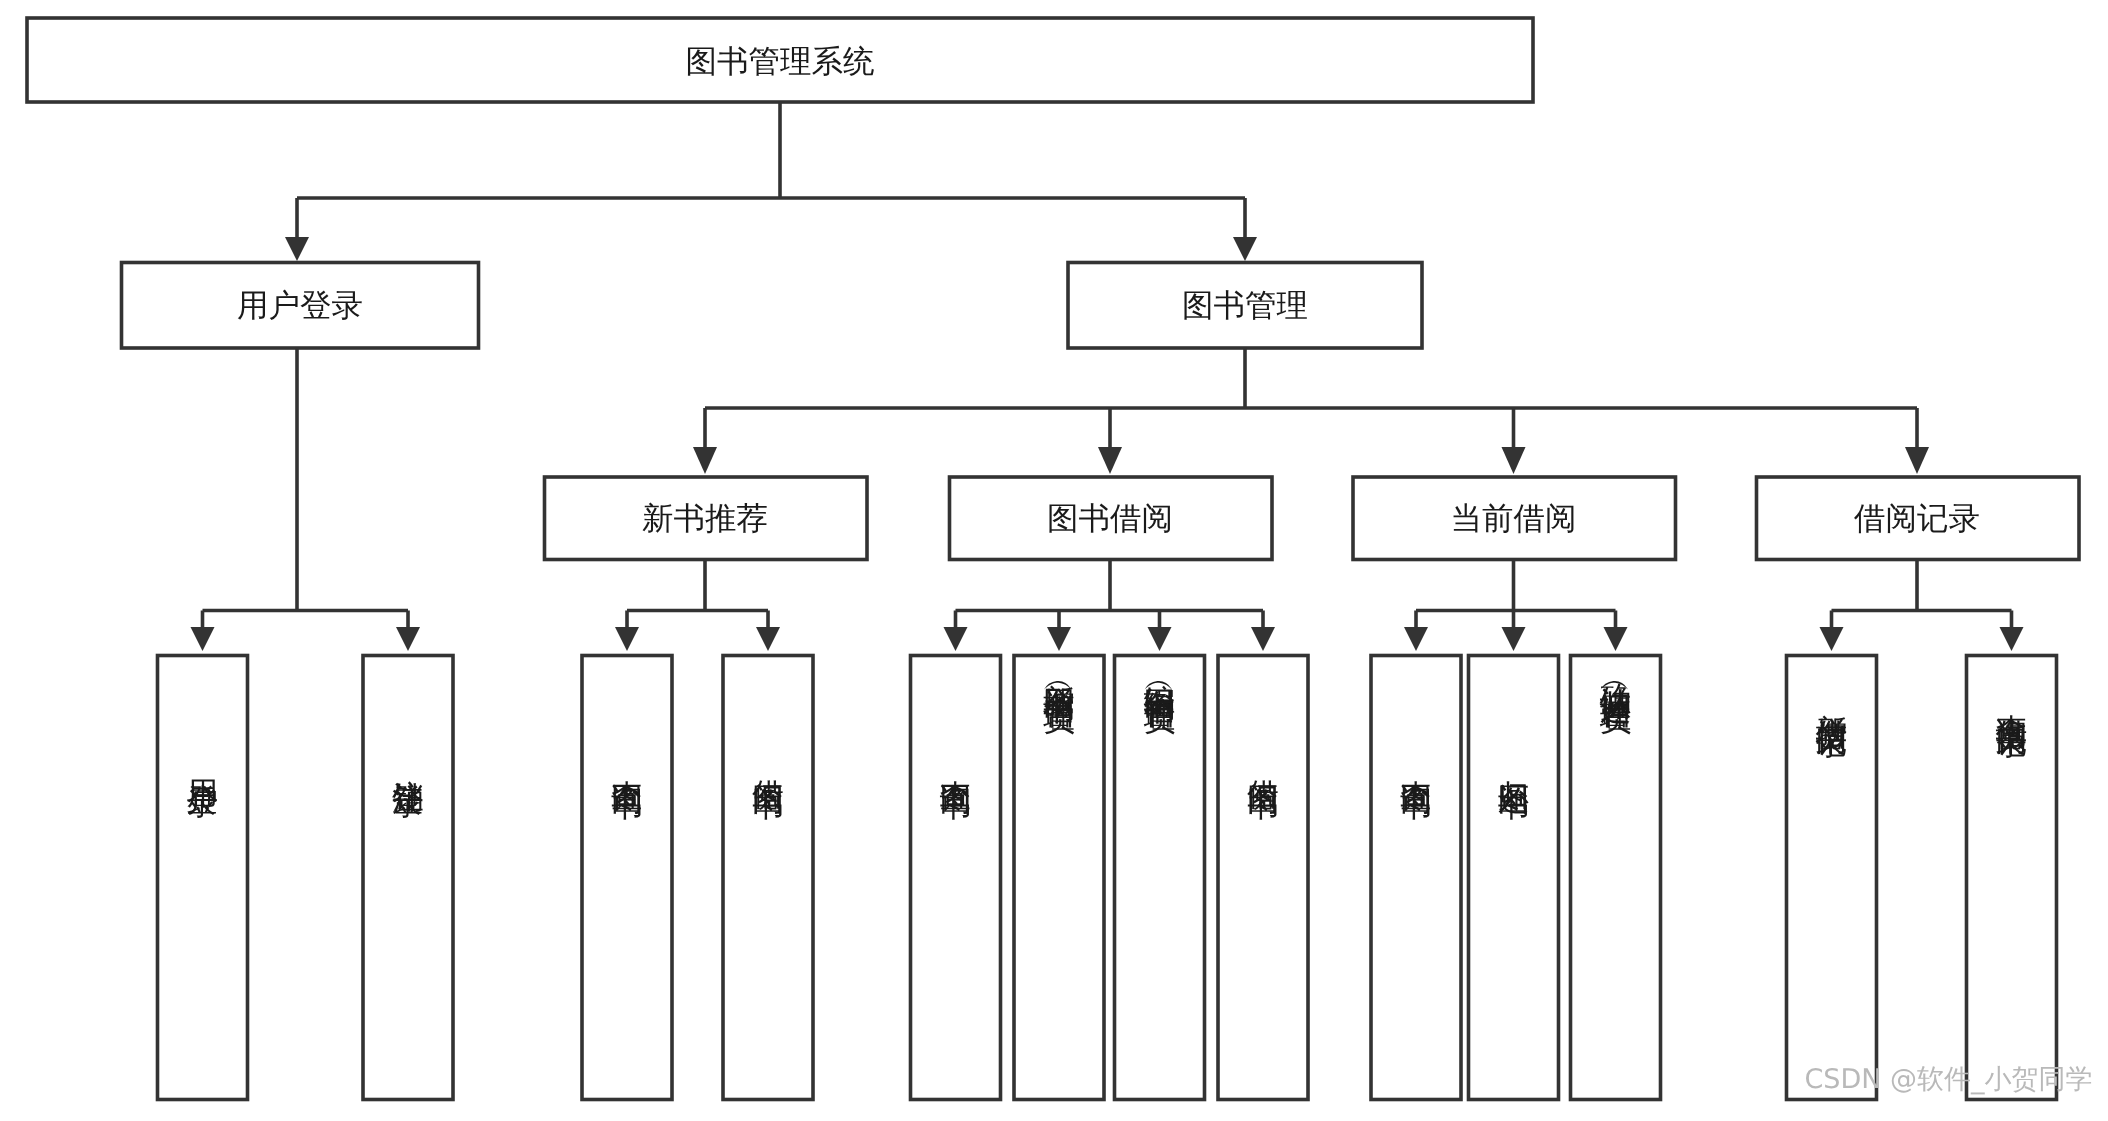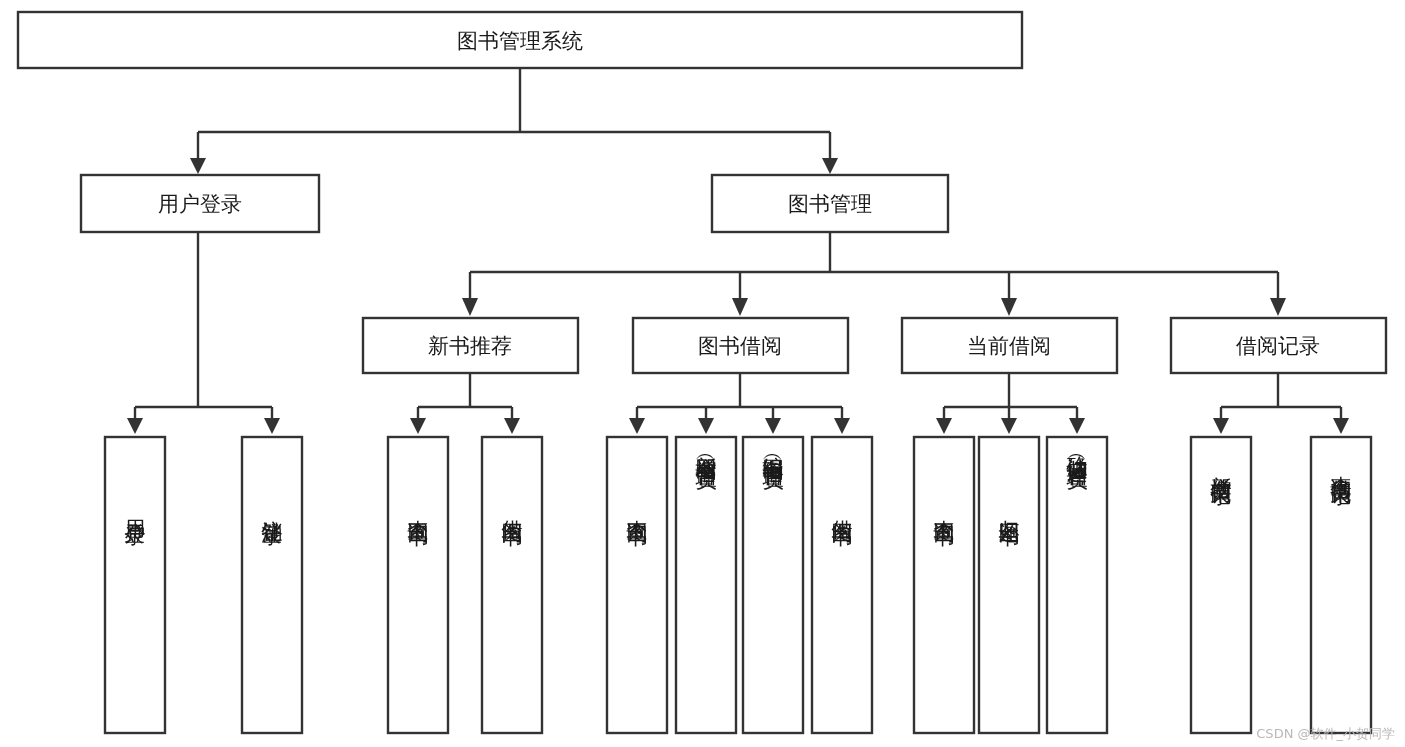--- a/index.html
+++ b/index.html
@@ -55,23 +55,23 @@
     fill: #1a1a1a;
     font-size: 21px;
     text-anchor: middle;
     writing-mode: vertical-rl;
     glyph-orientation-vertical: 0;
     letter-spacing: 2px;
   }
   .watermark {
     position: absolute;
     right: 10px;
-    bottom: 4px;
-    font-family: "DejaVu Sans", "Liberation Sans", sans-serif;
-    font-size: 13px;
+    bottom: 16px;
+    font-family: "DejaVu Sans", "Liberation Sans", sans-serif;
+    font-size: 18px;
     color: #b9b9b9;
     white-space: nowrap;
     pointer-events: none;
     user-select: none;
   }
 </style>
 </head>
 <body>
 
 <div id="diagram-root">

